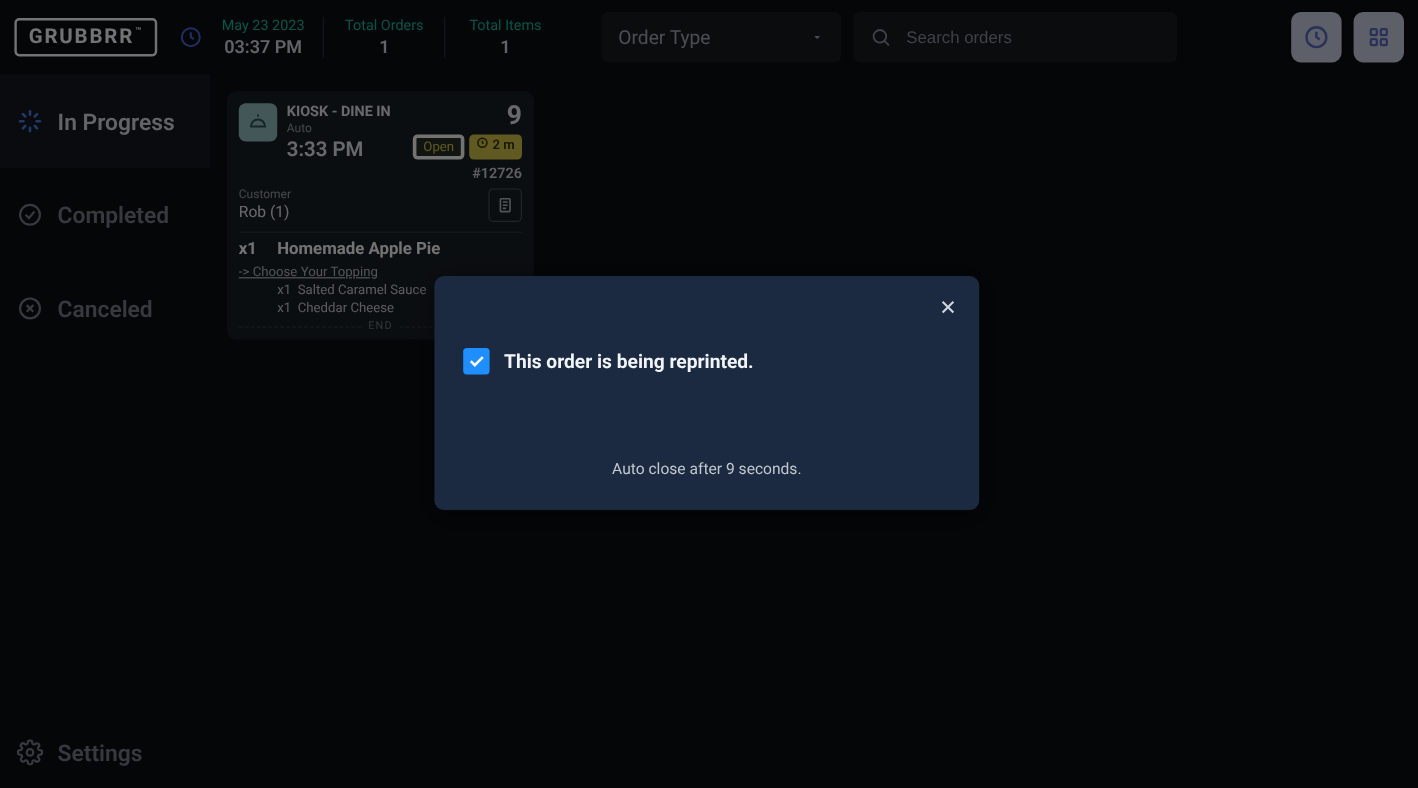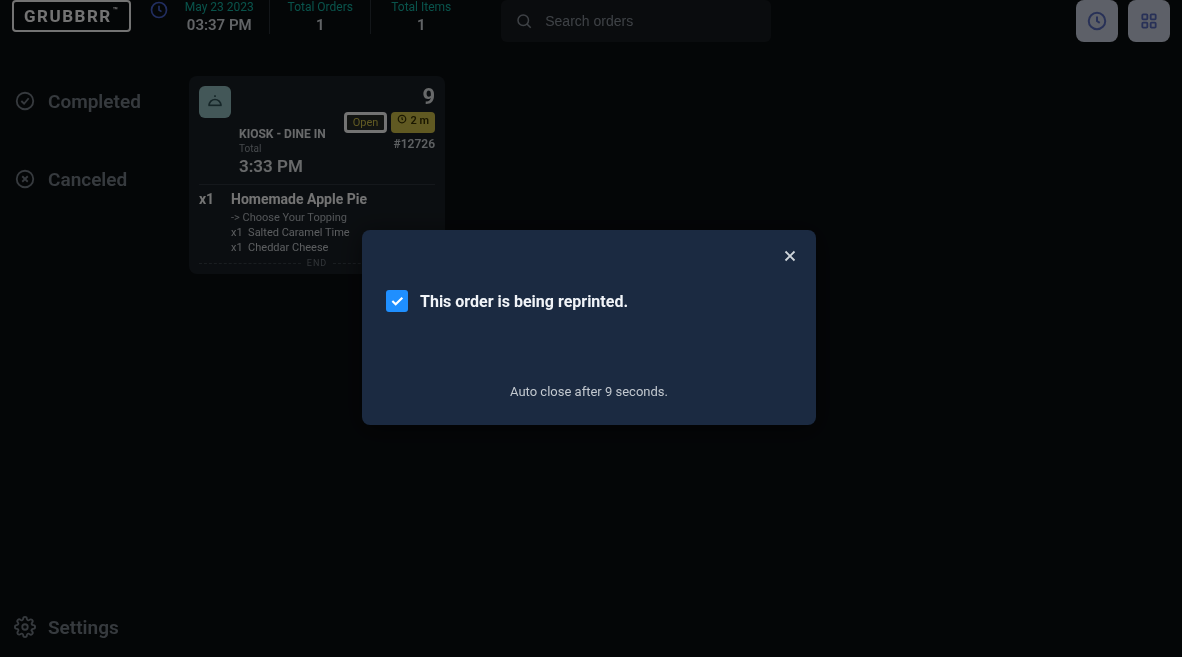--- a/index.html
+++ b/index.html
@@ -8,21 +8,21 @@
       height: 657px;
       overflow: hidden;
       font-family: -apple-system, BlinkMacSystemFont, "Segoe UI", Roboto, Arial, sans-serif;
       background: #0b0e11;
       color: #e6e9ec;
     }
     
     .header {
       height: 62px;
       display: flex;
-      align-items: flex-start;
+      align-items: center;
       padding: 0 12px;
       gap: 10px;
       background: #0b0e11;
     }
     .logo-box {
       border: 2px solid #fff;
       border-radius: 4px;
       padding: 4px 10px;
       font-weight: 700;
       letter-spacing: 1.5px;
@@ -114,21 +114,21 @@
     }
     .oc-top { display: flex; gap: 8px; }
     .oc-icon {
       width: 32px; height: 32px;
       background: #96c2c4;
       border-radius: 6px;
       display: flex; align-items: center; justify-content: center;
       color: #31555a;
     }
     .oc-titlecol { flex: 1; }
-    .oc-source { font-weight: 700; font-size: 12px; color: #e6e9ec; margin-top: 41px; }
+    .oc-source { font-weight: 700; font-size: 12px; color: #e6e9ec; }
     .oc-timelbl { font-size: 10px; color: #9aa1a8; margin-top: 2px; }
     .oc-time { font-size: 17px; font-weight: 600; color: #e6e9ec; margin-top: 2px; }
     .oc-rightcol { text-align: right; display: flex; flex-direction: column; align-items: flex-end; gap: 4px; }
     .oc-num { font-size: 22px; font-weight: 700; color: #e6e9ec; line-height: 1; }
     .oc-badges { display: flex; gap: 4px; }
     .badge-open {
       border: 3px solid #ffffff; color: #d6c64c;
       font-size: 11px; padding: 1px 6px; border-radius: 4px;
       background: rgba(214,198,76,0.08);
     }
@@ -151,21 +151,21 @@
       border: 1px solid #4a535c;
       border-radius: 4px;
       display: flex; align-items: center; justify-content: center;
       color: #b7bdc3;
       cursor: pointer;
     }
     .oc-hr { border: none; border-top: 1px solid #30373f; margin: 8px 0 6px 0; }
     .oc-itemrow { display: flex; gap: 10px; align-items: baseline; }
     .oc-qty { font-weight: 700; font-size: 14px; color: #fff; width: 22px; }
     .oc-itemname { font-weight: 700; font-size: 14px; color: #fff; }
-    .oc-mod { font-size: 11px; color: #b7bdc3; margin-left: 32px; margin-top: 4px; }
+    .oc-mod { font-size: 11px; color: #b7bdc3; margin-top: 4px; text-decoration: underline; }
     .oc-submod { font-size: 11px; color: #c9ced3; margin-left: 32px; margin-top: 2px; }
     .oc-end {
       display: flex; align-items: center; gap: 6px;
       justify-content: center;
       margin-top: 4px;
       color: #6e767e; font-size: 9px; letter-spacing: 1px;
     }
     .oc-end::before, .oc-end::after {
       content: "";
       flex: 1;
@@ -246,20 +246,28 @@
 
   <div class="divider-v"></div>
 
   <div class="stat-block">
     <span class="stat-top">Total Items</span>
     <span class="stat-bot">1</span>
   </div>
 
   <div style="width:20px"></div>
 
+  <div class="select-box">
+    <span>Order Type</span>
+    <span>
+      <svg width="12" height="12" viewBox="0 0 24 24" fill="currentColor">
+          <path d="M7 10l5 5 5-5z"></path>
+        </svg>
+    </span>
+  </div>
 
   <div class="search-box">
     <span>
       <svg width="18" height="18" viewBox="0 0 24 24" fill="none" stroke="#8a929b" stroke-width="2">
           <circle cx="11" cy="11" r="7"></circle>
           <path d="M21 21l-5-5"></path>
         </svg>
     </span>
     <input class="search-input" placeholder="Search orders" style="">
   </div>
@@ -281,20 +289,35 @@
           <rect x="14" y="4" width="6" height="6" rx="1"></rect>
           <rect x="4" y="14" width="6" height="6" rx="1"></rect>
           <rect x="14" y="14" width="6" height="6" rx="1"></rect>
         </svg>
     </span>
   </div>
 </div>
 
 <div class="body">
   <div class="sidebar">
+    <div class="nav-item active">
+      <span>
+        <svg width="22" height="22" viewBox="0 0 24 24" fill="none" stroke="#4a7de8" stroke-width="2.4" stroke-linecap="round">
+          <path d="M12 3v3"></path>
+            <path d="M12 18v3"></path>
+            <path d="M3 12h3"></path>
+            <path d="M18 12h3"></path>
+          <path d="M5.6 5.6l2.1 2.1"></path>
+            <path d="M16.3 16.3l2.1 2.1"></path>
+            <path d="M5.6 18.4l2.1-2.1"></path>
+            <path d="M16.3 7.7l2.1-2.1"></path>
+        </svg>
+      </span>
+      <span>In Progress</span>
+    </div>
     <div class="nav-item">
       <span>
         <svg width="22" height="22" viewBox="0 0 24 24" fill="none" stroke="#788089" stroke-width="2">
             <circle cx="12" cy="12" r="9"></circle>
             <path d="M8 12l3 3 5-6"></path>
           </svg>
       </span>
       <span>Completed</span>
     </div>
     <div class="nav-item">
@@ -324,49 +347,63 @@
       <div class="oc-top">
         <div class="oc-icon">
           <svg width="20" height="20" viewBox="0 0 24 24" fill="none" stroke="currentColor" stroke-width="2">
               <path d="M4 16h16"></path>
               <path d="M5 16a7 7 0 0 1 14 0"></path>
               <path d="M12 6V4"></path>
             </svg>
         </div>
         <div class="oc-titlecol">
           <div class="oc-source">KIOSK - DINE IN</div>
-          <div class="oc-timelbl">Total</div>
+          <div class="oc-timelbl">Auto</div>
           <div class="oc-time">3:33 PM</div>
         </div>
         <div class="oc-rightcol">
           <div class="oc-num">9</div>
           <div class="oc-badges">
             <span class="badge-open">Open</span>
             <span class="badge-timer">
               <svg width="10" height="10" viewBox="0 0 24 24" fill="none" stroke="currentColor" stroke-width="3">
                   <circle cx="12" cy="12" r="9"></circle>
                   <path d="M12 8v4l2 2"></path>
                 </svg>
               <span>2 m</span>
             </span>
           </div>
           <div class="oc-ordid">#12726</div>
         </div>
       </div>
 
+      <div class="oc-custrow">
+        <div>
+          <div class="oc-custlbl">Customer</div>
+          <div class="oc-custname">Rob (1)</div>
+        </div>
+        <div class="oc-receipt">
+          <span>
+            <svg width="16" height="16" viewBox="0 0 24 24" fill="none" stroke="currentColor" stroke-width="2">
+                <rect x="6" y="4" width="12" height="16" rx="1"></rect>
+                <path d="M9 8h6M9 12h6M9 16h4"></path>
+              </svg>
+          </span>
+        </div>
+      </div>
 
       <hr class="oc-hr">
 
       <div class="oc-itemrow">
         <span class="oc-qty">x1</span>
         <span class="oc-itemname">Homemade Apple Pie</span>
       </div>
       <div class="oc-mod">-&gt; Choose Your Topping</div>
       <div class="oc-submod">
-        <span>x1</span>&nbsp;&nbsp;<span>Salted Caramel Time</span>
+        <span>x1</span>&nbsp;&nbsp;<span>Salted Caramel Sauce</span>
       </div>
       <div class="oc-submod">
         <span>x1</span>&nbsp;&nbsp;<span>Cheddar Cheese</span>
       </div>
 
       <div class="oc-end">
         <span>END</span>
       </div>
     </div>
 

